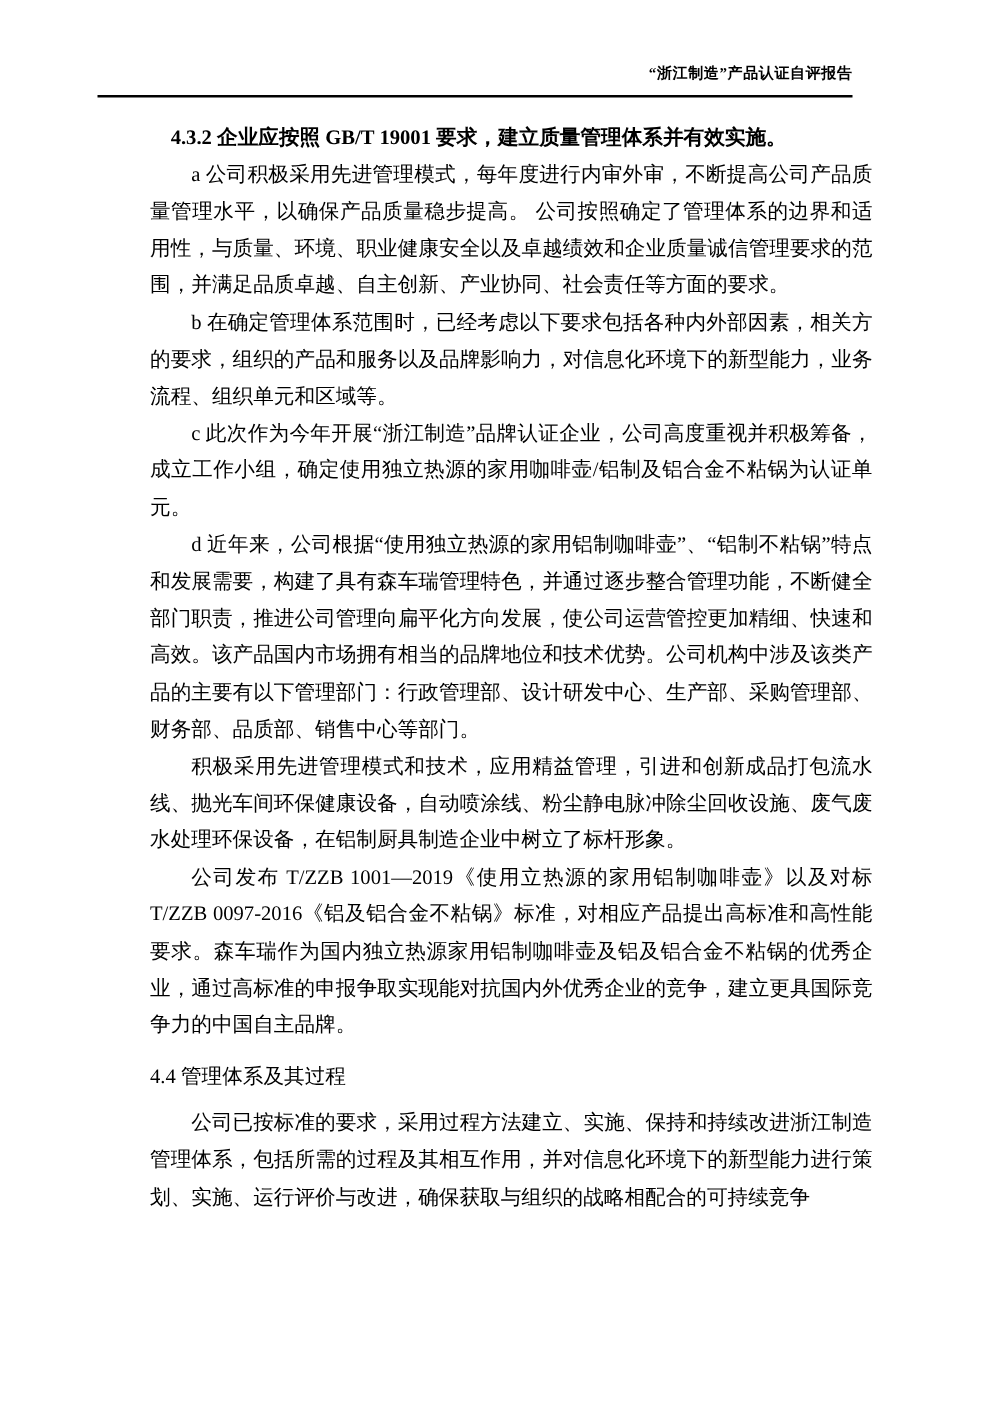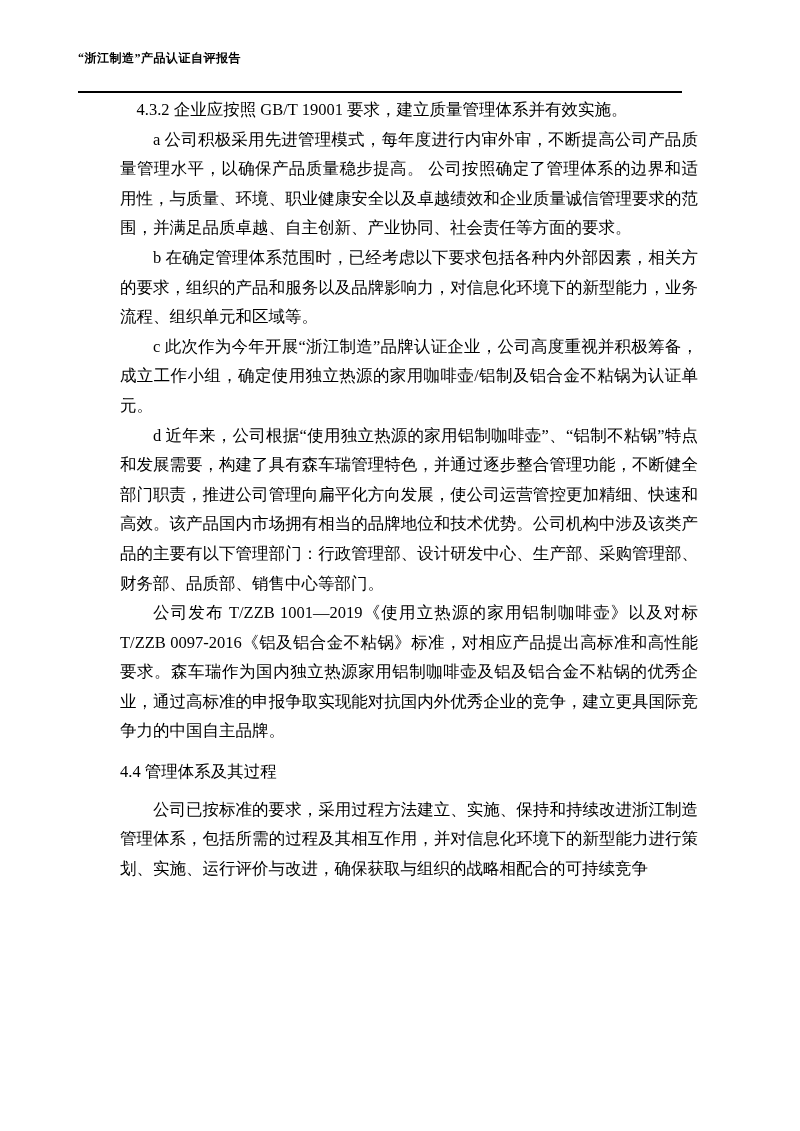--- a/index.html
+++ b/index.html
@@ -14,44 +14,45 @@
     background: #ffffff;
     overflow: hidden;
     color: #000000;
     font-family: "Liberation Serif", "DejaVu Serif", serif;
   }
   .page-header {
     position: absolute;
     top: 50px;
     left: 78px;
     width: 604px;
+    text-align: right;
     font-size: 12px;
     font-weight: bold;
     letter-spacing: 0.5px;
-    padding-bottom: 24px;
+    padding-bottom: 9px;
     border-bottom: 2px solid #000000;
   }
   .content {
     position: absolute;
     top: 95px;
     left: 120px;
     width: 578px;
     font-size: 16.5px;
     line-height: 29.6px;
     text-align: justify;
     text-justify: inter-ideograph;
   }
   .content h2, .content p {
     margin: 0;
     padding: 0;
     font-size: inherit;
     line-height: inherit;
   }
   .heading {
-    font-weight: normal;
+    font-weight: bold;
     text-indent: 1em;
   }
   .paragraph {
     text-indent: 2em;
   }
   .section-heading {
     font-weight: normal;
     text-indent: 0;
     margin-top: 11px !important;
     margin-bottom: 8px !important;
@@ -65,18 +66,19 @@
   <header class="page-header">
     <span class="header-title">“浙江制造”产品认证自评报告</span>
   </header>
 
   <main class="content">
     <h2 class="heading">4.3.2 企业应按照 GB/T 19001 要求，建立质量管理体系并有效实施。</h2>
     <p class="paragraph">a 公司积极采用先进管理模式，每年度进行内审外审，不断提高公司产品质量管理水平，以确保产品质量稳步提高。 公司按照确定了管理体系的边界和适用性，与质量、环境、职业健康安全以及卓越绩效和企业质量诚信管理要求的范围，并满足品质卓越、自主创新、产业协同、社会责任等方面的要求。</p>
     <p class="paragraph">b 在确定管理体系范围时，已经考虑以下要求包括各种内外部因素，相关方的要求，组织的产品和服务以及品牌影响力，对信息化环境下的新型能力，业务流程、组织单元和区域等。</p>
     <p class="paragraph">c 此次作为今年开展“浙江制造”品牌认证企业，公司高度重视并积极筹备，成立工作小组，确定使用独立热源的家用咖啡壶/铝制及铝合金不粘锅为认证单元。</p>
     <p class="paragraph">d 近年来，公司根据“使用独立热源的家用铝制咖啡壶”、“铝制不粘锅”特点和发展需要，构建了具有森车瑞管理特色，并通过逐步整合管理功能，不断健全部门职责，推进公司管理向扁平化方向发展，使公司运营管控更加精细、快速和高效。该产品国内市场拥有相当的品牌地位和技术优势。公司机构中涉及该类产品的主要有以下管理部门：行政管理部、设计研发中心、生产部、采购管理部、财务部、品质部、销售中心等部门。</p>
+    <p class="paragraph">积极采用先进管理模式和技术，应用精益管理，引进和创新成品打包流水线、抛光车间环保健康设备，自动喷涂线、粉尘静电脉冲除尘回收设施、废气废水处理环保设备，在铝制厨具制造企业中树立了标杆形象。</p>
     <p class="paragraph">公司发布 T/ZZB 1001—2019《使用立热源的家用铝制咖啡壶》以及对标 T/ZZB 0097-2016《铝及铝合金不粘锅》标准，对相应产品提出高标准和高性能要求。森车瑞作为国内独立热源家用铝制咖啡壶及铝及铝合金不粘锅的优秀企业，通过高标准的申报争取实现能对抗国内外优秀企业的竞争，建立更具国际竞争力的中国自主品牌。</p>
     <h2 class="section-heading">4.4 管理体系及其过程</h2>
     <p class="paragraph">公司已按标准的要求，采用过程方法建立、实施、保持和持续改进浙江制造管理体系，包括所需的过程及其相互作用，并对信息化环境下的新型能力进行策划、实施、运行评价与改进，确保获取与组织的战略相配合的可持续竞争</p>
   </main>
 
 </div>
 
 </body></html>

